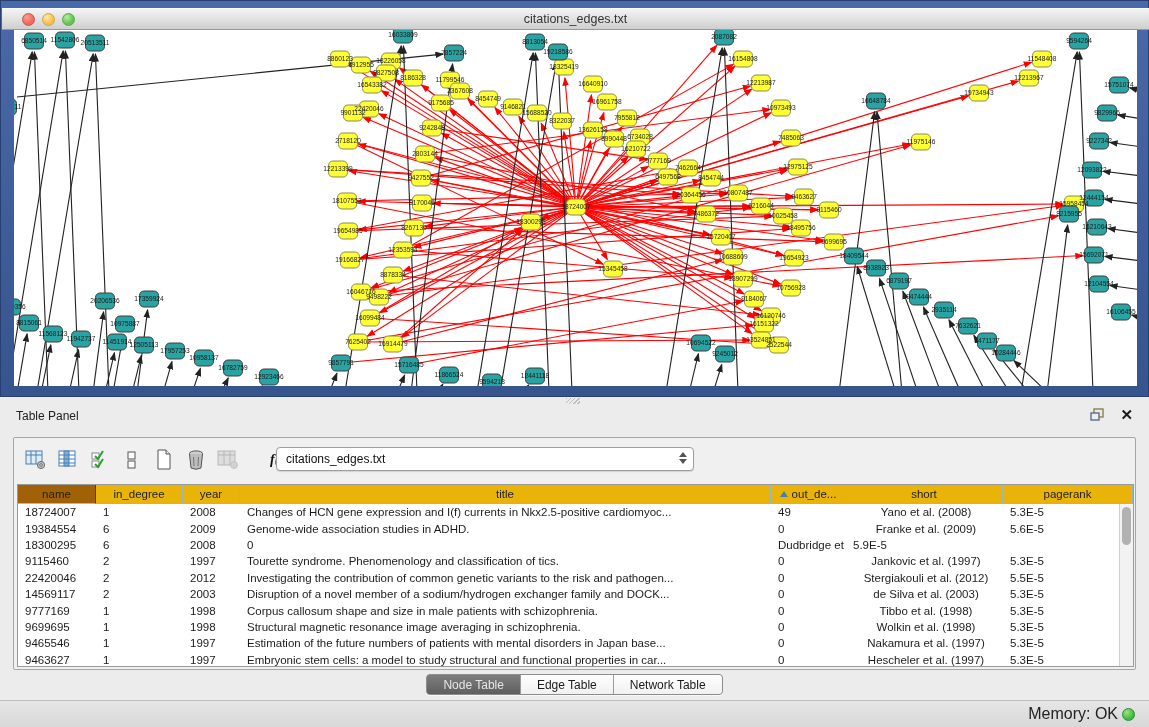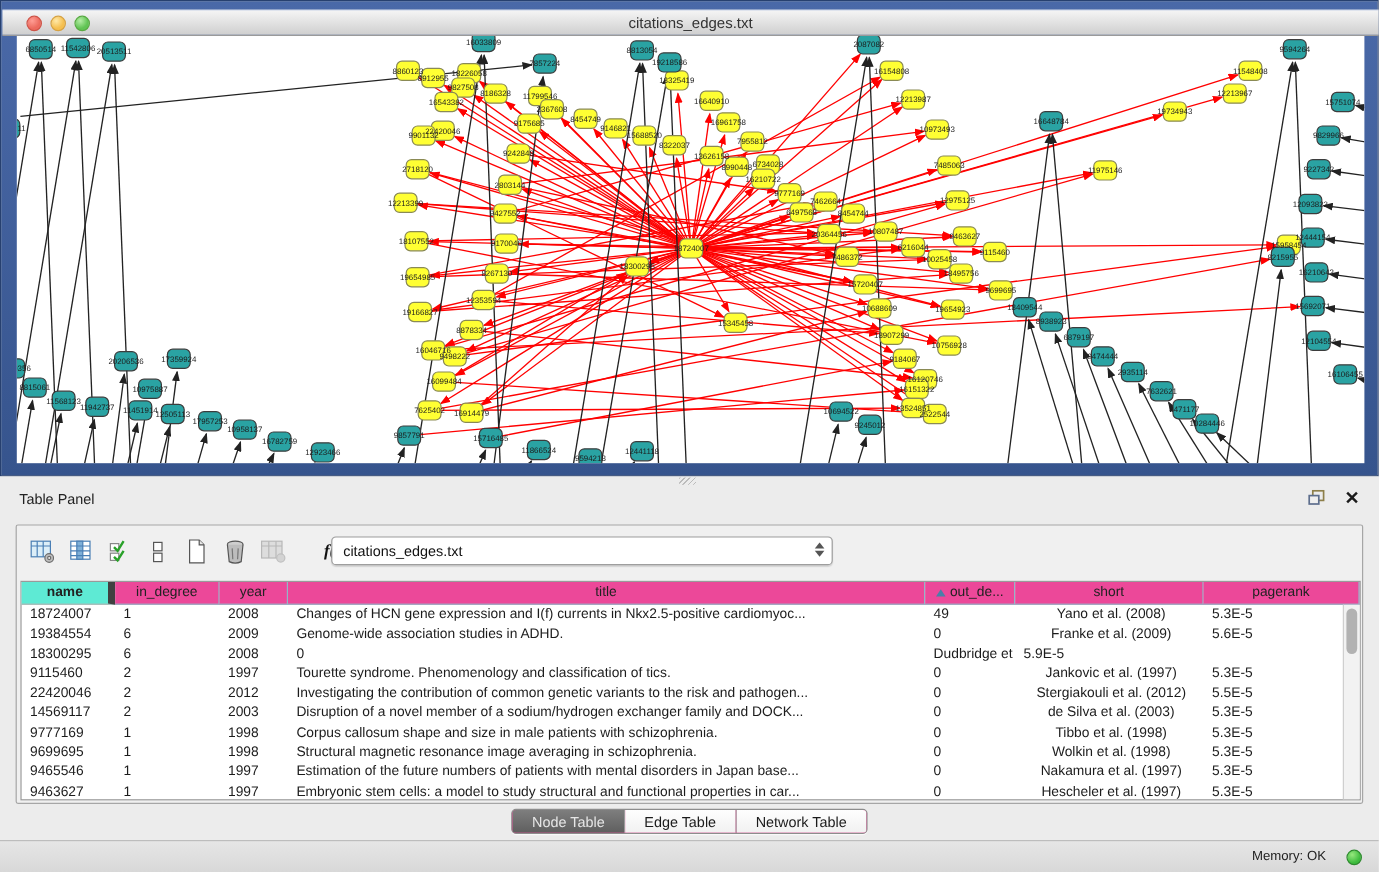--- a/index.html
+++ b/index.html
@@ -43,23 +43,23 @@
     display:flex; align-items:center; padding:0 22px 0 9px; font-size:12px; color:#111; cursor:pointer; }
   #network-select .updown { position:absolute; right:6px; top:4px; display:flex; flex-direction:column; gap:2px; }
   #network-select .updown i { display:block; width:0; height:0; border-left:4px solid transparent; border-right:4px solid transparent; }
   #network-select .updown i.up { border-bottom:5px solid #555; }
   #network-select .updown i.down { border-top:5px solid #555; }
 
   
   #grid { position:absolute; left:3px; top:46px; width:1117px; height:183px; background:#fff; border:1px solid #9a9a9a; }
   .hrow, .drow { display:grid; grid-template-columns:78px 87px 57px 531px 75px 157px 1fr; }
   .hrow { height:19px; }
-  .hcell { background:#ec4899; border-right:1px solid #93b6c8; border-bottom:1px solid #93b6c8;
+  .hcell { background:#eab308; border-right:1px solid #93b6c8; border-bottom:1px solid #93b6c8;
     font-size:11.5px; color:#222; display:flex; align-items:center; justify-content:center; cursor:pointer; white-space:nowrap; overflow:hidden; }
-  .hcell.gray { background:#5eead4; border-right:6px solid #404040; border-bottom:1px solid #b5b5b5;font-weight:bold; }
+  .hcell.gray { background:#a16207; border-right:1px solid #404040; border-bottom:1px solid #b5b5b5; }
   .hcell .sort-tri { display:inline-block; width:0; height:0; border-left:4px solid transparent; border-right:4px solid transparent;
     border-bottom:6px solid transparent; border-bottom-color:#3a80a8; margin-right:4px; }
   #rows { position:absolute; left:0; top:19px; right:14px; bottom:0; overflow:hidden; }
   .drow { height:16.4px; align-items:center; }
   .dcell { font-size:11.5px; color:#1c1c1c; padding:0 4px 0 7px; white-space:nowrap; overflow:hidden; }
   .dcell.c-short { text-align:center; }
   
   #vscroll { position:absolute; right:0; top:19px; width:14px; bottom:0; background:#f2f2f2; border-left:1px solid #cfcfcf; }
   #vthumb { position:absolute; left:2px; top:3px; width:9px; height:38px; background:#b2b2b2; border-radius:5px; }
 
@@ -67,21 +67,21 @@
   #tabbar { position:absolute; left:0; top:277px; width:1149px; height:26px; display:flex; justify-content:center; }
   #seg { display:flex; height:21px; border:1px solid #8d8d8d; border-radius:4px; overflow:hidden; background:#ec4899; box-shadow:0 1px 0 rgba(255,255,255,.7); }
   .seg-btn { padding:0 16px; font-size:12px; color:#1a1a1a; display:flex; align-items:center; background:linear-gradient(#fefefe,#f1f1f1); border-right:1px solid #9a9a9a; cursor:pointer; }
   .seg-btn:last-child { border-right:none; }
   .seg-btn.active { background:linear-gradient(#7e7e7e,#5f5f5f); color:#e6e6e6; }
 
   
   #statusbar { position:absolute; left:0; top:700px; width:1149px; height:27px;
     background:linear-gradient(#e6e6e6,#d8d8d8); border-top:1px solid #bdbdbd;
     display:flex; align-items:center; justify-content:flex-end; padding-right:14px; }
-  #memory-label { font-size:11px; color:#222; margin-right:17px; }
+  #memory-label { font-size:16px; color:#222; margin-right:4px; }
   #memory-dot { width:13px; height:13px; border-radius:50%; background:radial-gradient(circle at 35% 30%, #96e87e, #3dbb3d 65%); border:1px solid #2e8a2e; }
 </style>
 </head>
 <body>
 
 <div id="stage">
 
   <div id="net-window">
     <div id="titlebar">
       <div class="lights">

